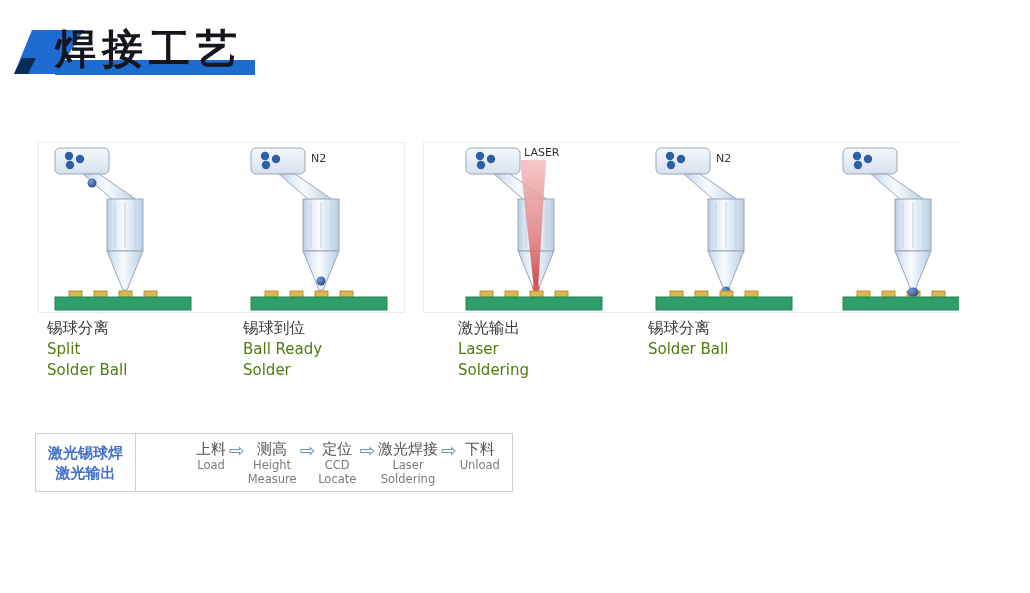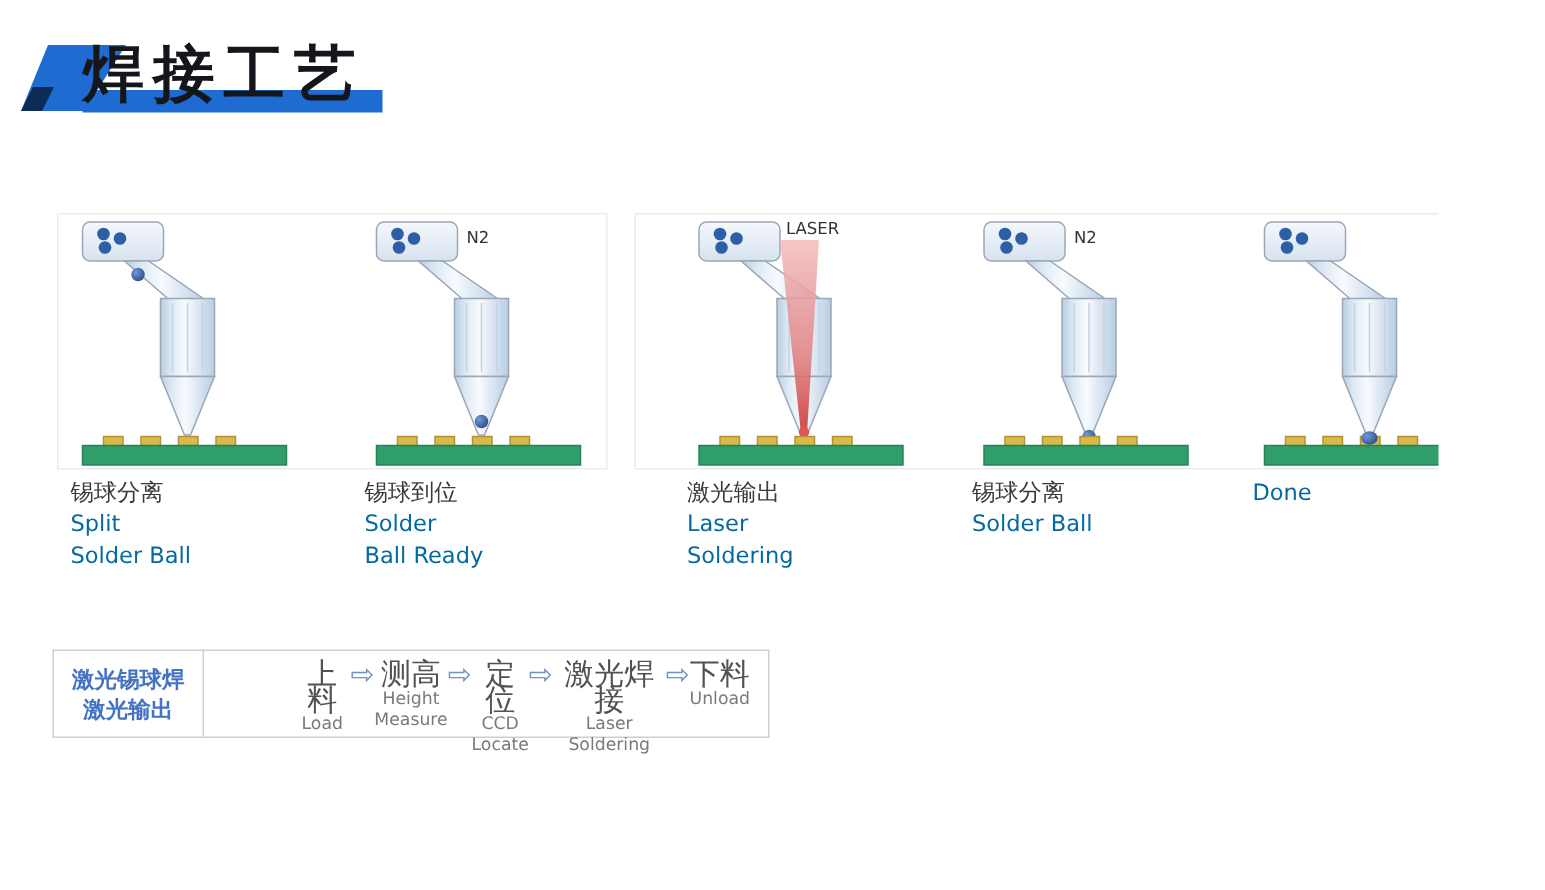--- a/index.html
+++ b/index.html
@@ -14,35 +14,35 @@
 
   
   .group-box{position:absolute;top:142px;height:171px;border:1px solid #ececec;background:#fff;box-sizing:border-box;}
   .group-box.g1{left:38px;width:367px;}
   .group-box.g2{left:423px;width:577px;}
 
   .panel{position:absolute;top:142px;width:152px;height:171px;z-index:3;}
   .panel svg{display:block;}
   .panel-caption{position:absolute;top:318px;width:152px;text-align:left;z-index:3;}
   .cap-cn{font-size:15.5px;line-height:21px;color:#3a3a3a;}
-  .cap-en{font-size:15px;line-height:21px;color:#0369a1;}
+  .cap-en{font-size:15px;line-height:21px;color:#4d7c0f;}
 
   svg text{font-family:"DejaVu Sans","Liberation Sans",sans-serif;}
   .tag-text{font-size:11px;fill:#333;}
 
   
   .flow{position:absolute;left:35px;top:433px;width:478px;height:59px;border:1px solid #cfcfcf;
         background:#fff;box-sizing:border-box;display:flex;gap:48px;}
   .flow-title{width:99px;border-right:1px solid #cfcfcf;display:flex;flex-direction:column;
               justify-content:center;align-items:center;color:#4472c4;font-weight:bold;
               font-size:15px;line-height:20px;}
   .flow-steps{flex:1;display:flex;align-items:flex-start;justify-content:space-between;
               padding:7px 12px 0 12px;}
   .flow-step{text-align:center;}
-  .step-cn{font-size:20px;line-height:17px;color:#525252;}
+  .step-cn{font-size:15px;line-height:17px;color:#525252;}
   .step-en{font-size:11.5px;line-height:14px;color:#7a7a7a;}
   .flow-arrow{font-size:19px;line-height:18px;color:#7291c4;margin-top:0;}
 </style>
 </head>
 <body>
 
 <div class="canvas">
 
   <svg width="0" height="0" style="position:absolute" aria-hidden="true">
     <defs>
@@ -133,22 +133,22 @@
         <rect x="22" y="149" width="13" height="7" fill="#d9b94a" stroke="#b2923a"></rect>
         <rect x="47" y="149" width="13" height="7" fill="#d9b94a" stroke="#b2923a"></rect>
         <rect x="72" y="149" width="13" height="7" fill="#d9b94a" stroke="#b2923a"></rect>
         <rect x="97" y="149" width="13" height="7" fill="#d9b94a" stroke="#b2923a"></rect>
         <rect x="8" y="155" width="136" height="13" fill="#2f9e6a" stroke="#258457"></rect>
       </g>
     </svg>
   </div>
   <div class="panel-caption" style="left:243px">
     <div class="cap-cn">锡球到位</div>
+    <div class="cap-en">Ball Ready</div>
     <div class="cap-en">Solder</div>
-    <div class="cap-en">Ball Ready</div>
   </div>
 
   <div class="panel" style="left:458px">
     <svg width="152" height="171" viewBox="0 0 152 171">
       <g>
         <rect x="8" y="6" width="54" height="26" rx="5" fill="url(#gradRes)" stroke="#9aa7b5"></rect>
         <circle cx="22" cy="14" r="4.2" fill="#2d5fa6"></circle>
         <circle cx="33" cy="17" r="4.2" fill="#2d5fa6"></circle>
         <circle cx="23" cy="23" r="4.2" fill="#2d5fa6"></circle>
       </g>
@@ -229,21 +229,20 @@
         <rect x="22" y="149" width="13" height="7" fill="#d9b94a" stroke="#b2923a"></rect>
         <rect x="47" y="149" width="13" height="7" fill="#d9b94a" stroke="#b2923a"></rect>
         <rect x="72" y="149" width="13" height="7" fill="#d9b94a" stroke="#b2923a"></rect>
         <rect x="97" y="149" width="13" height="7" fill="#d9b94a" stroke="#b2923a"></rect>
         <rect x="8" y="155" width="136" height="13" fill="#2f9e6a" stroke="#258457"></rect>
       </g>
       <ellipse cx="78" cy="150" rx="5.5" ry="4.5" fill="url(#gradBall)"></ellipse>
     </svg>
   </div>
   <div class="panel-caption" style="left:835px">
-    <div class="cap-en">Done</div>
     <div class="cap-en"></div>
   </div>
 
   <div class="flow">
     <div class="flow-title">
       <div>激光锡球焊</div>
       <div>激光输出</div>
     </div>
     <div class="flow-steps">
 

